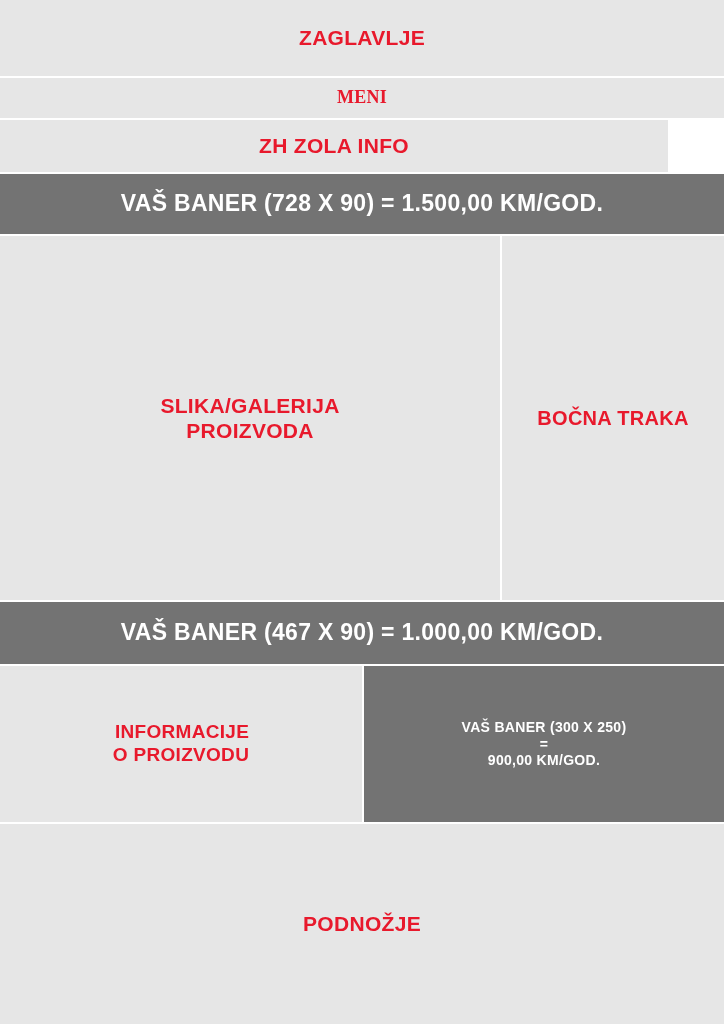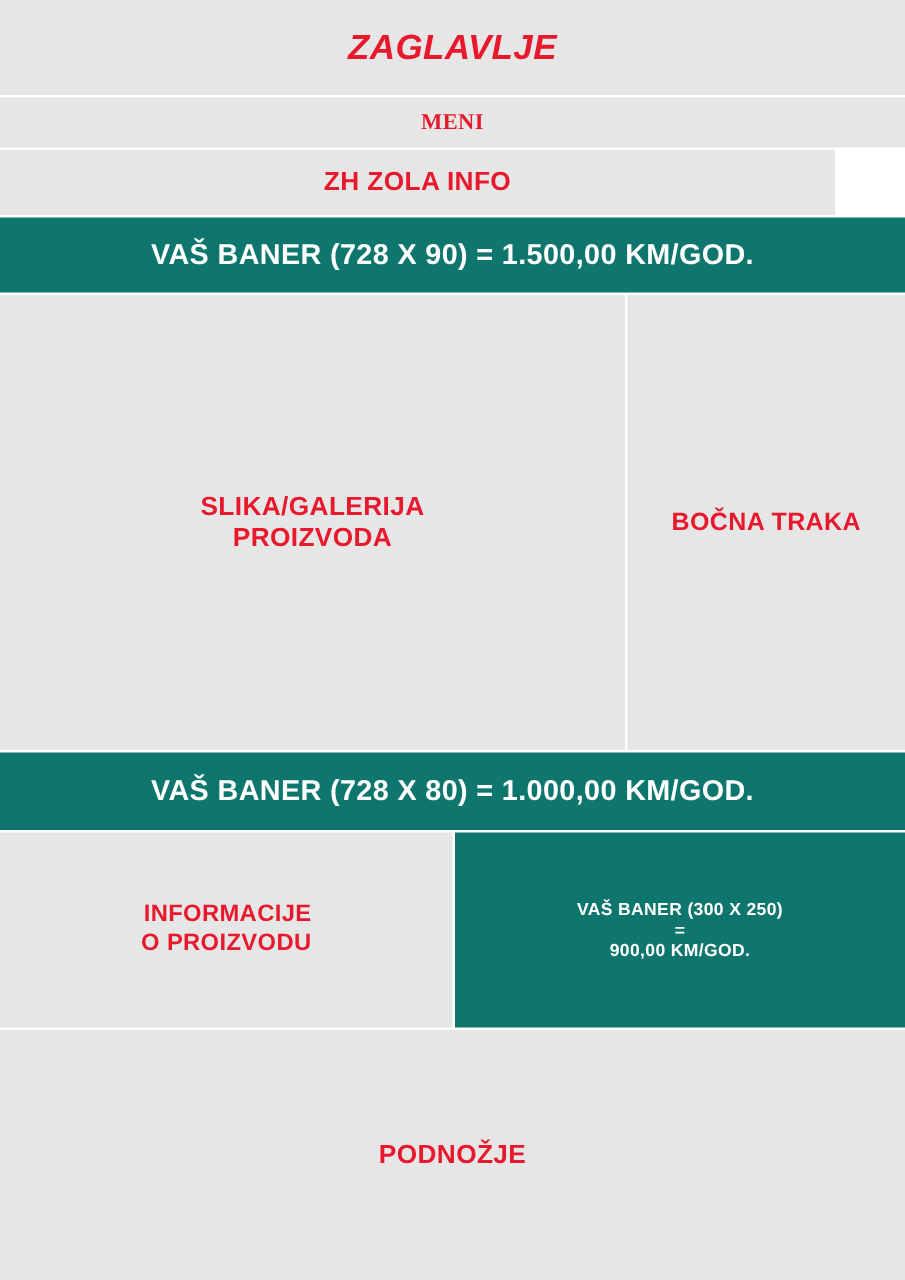--- a/index.html
+++ b/index.html
@@ -29,26 +29,26 @@
     text-align: center;
     font-weight: bold;
     letter-spacing: 0.3px;
     line-height: 1.2;
   }
   .grey {
     background: #e6e6e6;
     color: #e8192c;
   }
   .red {
-    background: #0f766e;
+    background: #737373;
     color: #ffffff;
   }
 
   
-  #header-block      { left: 0;   top: 0;    width: 724px; height: 76px;  font-size: 28px; font-style: italic; }
+  #header-block      { left: 0;   top: 0;    width: 724px; height: 76px;  font-size: 21px; }
   #menu-block        { left: 0;   top: 78px; width: 724px; height: 40px;  font-size: 18px; font-family: Liberation Serif, serif; }
   #info-block        { left: 0;   top: 120px;width: 668px; height: 52px;  font-size: 21px; }
   #banner-top        { left: 0;   top: 174px;width: 724px; height: 60px;  font-size: 23px; }
   #gallery-block     { left: 0;   top: 236px;width: 500px; height: 364px; font-size: 21px; }
   #sidebar-block     { left: 502px;top: 236px;width: 222px;height: 364px; font-size: 20px; text-align: center; }
   #banner-mid        { left: 0;   top: 602px;width: 724px; height: 62px;  font-size: 23px; }
   #product-info      { left: 0;   top: 666px;width: 362px; height: 156px; font-size: 19px; text-align: right; }
   #banner-square     { left: 364px;top: 666px;width: 360px;height: 156px; font-size: 14px; }
   #footer-block      { left: 0;   top: 824px;width: 724px; height: 200px; font-size: 21px; }
 
@@ -65,21 +65,21 @@
 
   <div class="block grey" id="info-block">ZH ZOLA INFO</div>
 
   <div class="block red" id="banner-top">VAŠ BANER (728 X 90) = 1.500,00 KM/GOD.</div>
 
   <div class="block grey multiline" id="gallery-block">SLIKA/GALERIJA
 PROIZVODA</div>
 
   <div class="block grey" id="sidebar-block">BOČNA TRAKA</div>
 
-  <div class="block red" id="banner-mid">VAŠ BANER (728 X 80) = 1.000,00 KM/GOD.</div>
+  <div class="block red" id="banner-mid">VAŠ BANER (467 X 90) = 1.000,00 KM/GOD.</div>
 
   <div class="block grey multiline" id="product-info">INFORMACIJE
 O PROIZVODU</div>
 
   <div class="block red multiline" id="banner-square">VAŠ BANER (300 X 250)
 =
 900,00 KM/GOD.</div>
 
   <div class="block grey" id="footer-block">PODNOŽJE</div>
 

